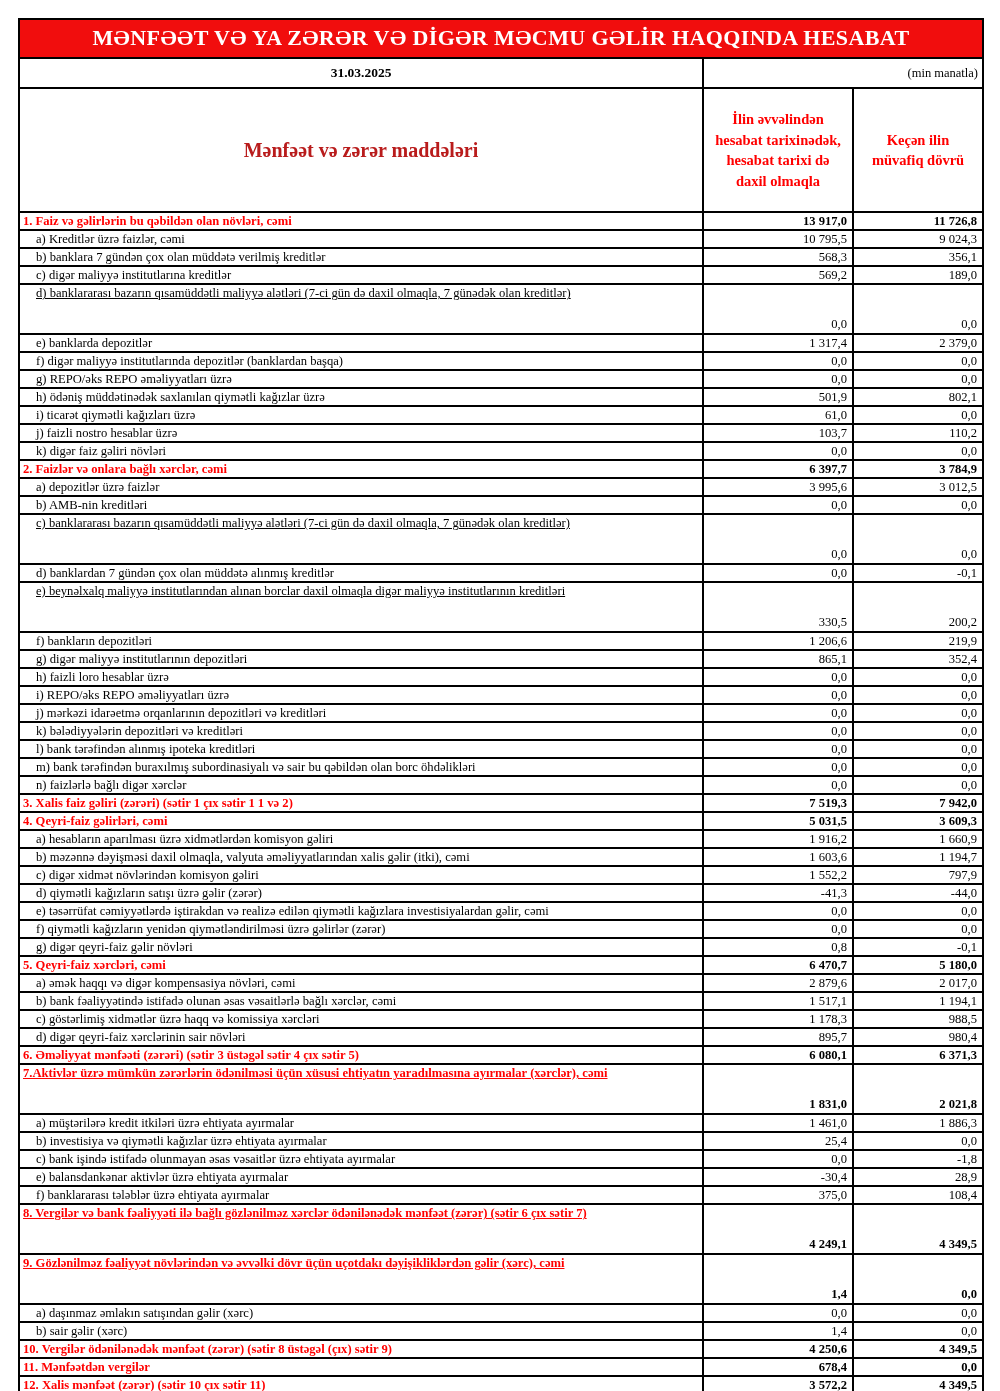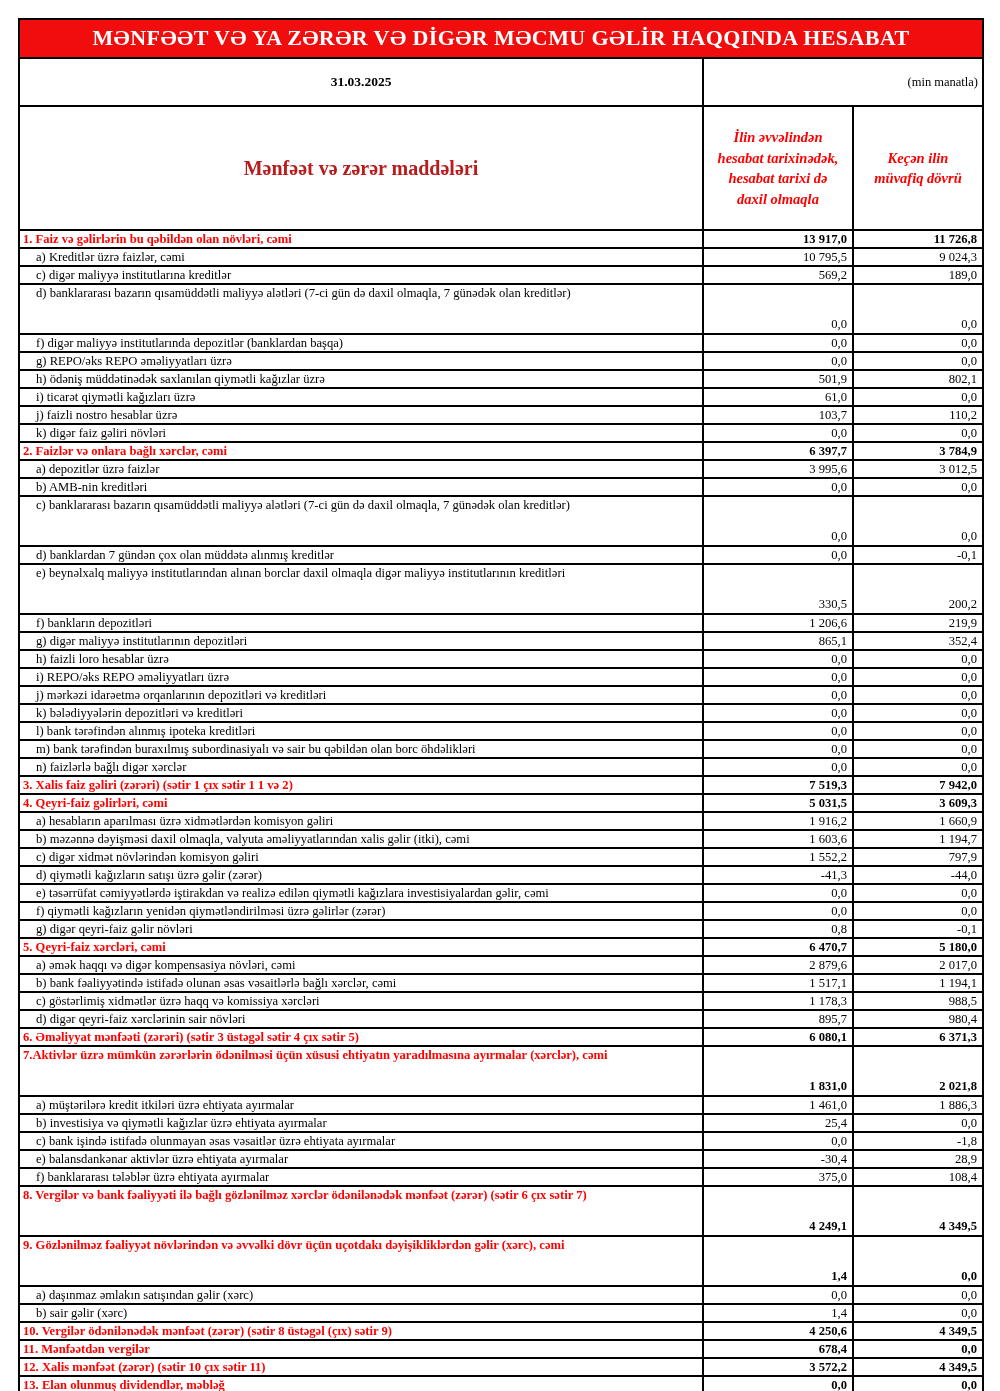--- a/index.html
+++ b/index.html
@@ -30,21 +30,21 @@
     text-align: center;
     padding: 5px 2px 6px 2px;
     letter-spacing: 0.4px;
   }
 
   td.date-cell {
     font-weight: bold;
     font-size: 13.5px;
     text-align: center;
     height: 24px;
-    padding: 15px 2px;
+    padding: 6px 2px;
   }
   td.unit-cell {
     font-size: 12.5px;
     text-align: right;
     padding: 1px 4px 1px 2px;
     margin-top: 45px;
   }
 
   th.items-head {
     color: #b91c1c;
@@ -54,33 +54,32 @@
     height: 98px;
     padding: 2px 8px;
   }
   th.num-head {
     color: #ff0000;
     font-size: 14.5px;
     font-weight: bold;
     text-align: center;
     line-height: 1.42;
     padding: 20px 9px;
-    font-style: italic;
   }
 
   tbody td {
     font-size: 12.6px;
     line-height: 14px;
     padding: 1px 3px;
     vertical-align: middle;
     overflow: hidden;
   }
   tbody tr { height: 15px; }
   tbody tr.tall { height: 50px; }
-  tbody tr.tall td.label { vertical-align: top; }
+  tbody tr.tall td.label { vertical-align: top; text-decoration: underline; }
   tbody tr.tall td.val   { vertical-align: bottom; padding-bottom: 2px; }
 
   td.label { text-align: left; }
   tr.sub td.label { padding-left: 16px; color: #000; font-weight: normal; }
   tr.section td.label { color: #ff0000; font-weight: bold; padding-left: 3px; }
   tr.justify td.label { text-align: justify; }
 
   td.val { text-align: right; padding-right: 5px; }
   tr.section td.val { font-weight: bold; }
 </style>
@@ -113,28 +112,38 @@
           <td class="label">1. Faiz və gəlirlərin bu qəbildən olan növləri, cəmi</td>
           <td class="val">13 917,0</td>
           <td class="val">11 726,8</td>
         </tr>
         <tr class="sub">
           <td class="label">a) Kreditlər üzrə faizlər, cəmi</td>
           <td class="val">10 795,5</td>
           <td class="val">9 024,3</td>
         </tr>
         <tr class="sub">
+          <td class="label">b) banklara 7 gündən çox olan müddətə verilmiş kreditlər</td>
+          <td class="val">568,3</td>
+          <td class="val">356,1</td>
+        </tr>
+        <tr class="sub">
           <td class="label">c) digər maliyyə institutlarına kreditlər</td>
           <td class="val">569,2</td>
           <td class="val">189,0</td>
         </tr>
         <tr class="sub tall">
           <td class="label">d) banklararası bazarın qısamüddətli maliyyə alətləri (7-ci gün də daxil olmaqla, 7 günədək olan kreditlər)</td>
           <td class="val">0,0</td>
           <td class="val">0,0</td>
+        </tr>
+        <tr class="sub">
+          <td class="label">e) banklarda depozitlər</td>
+          <td class="val">1 317,4</td>
+          <td class="val">2 379,0</td>
         </tr>
         <tr class="sub">
           <td class="label">f) digər maliyyə institutlarında depozitlər (banklardan başqa)</td>
           <td class="val">0,0</td>
           <td class="val">0,0</td>
         </tr>
         <tr class="sub">
           <td class="label">g) REPO/əks REPO əməliyyatları üzrə</td>
           <td class="val">0,0</td>
           <td class="val">0,0</td>

